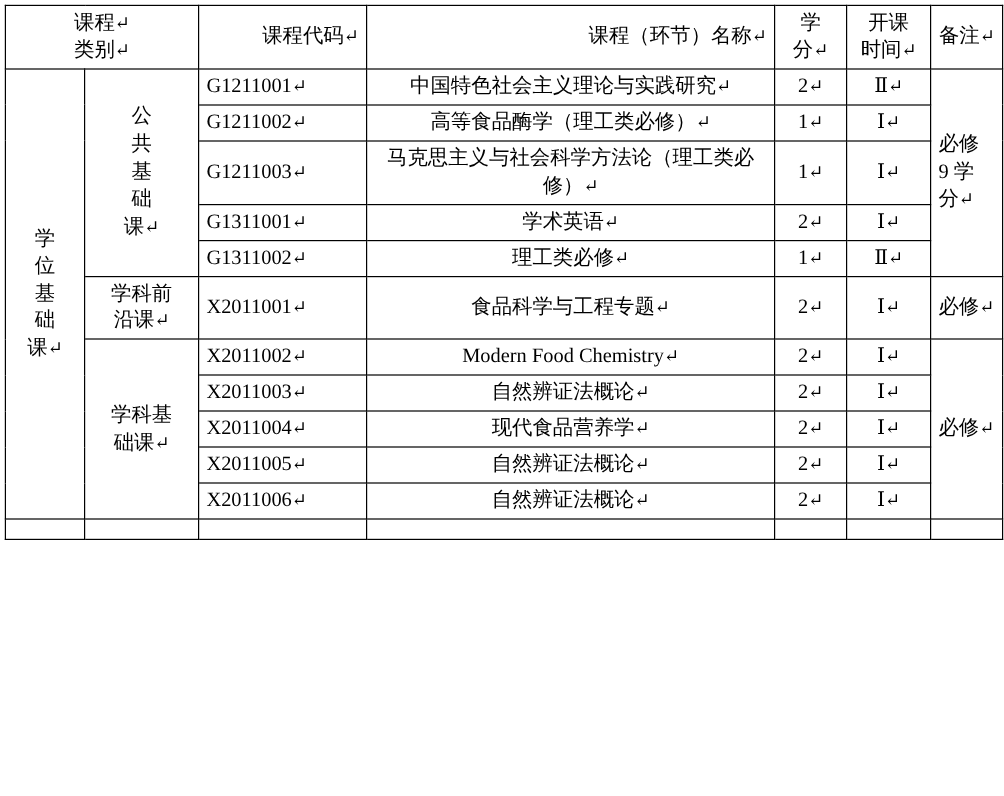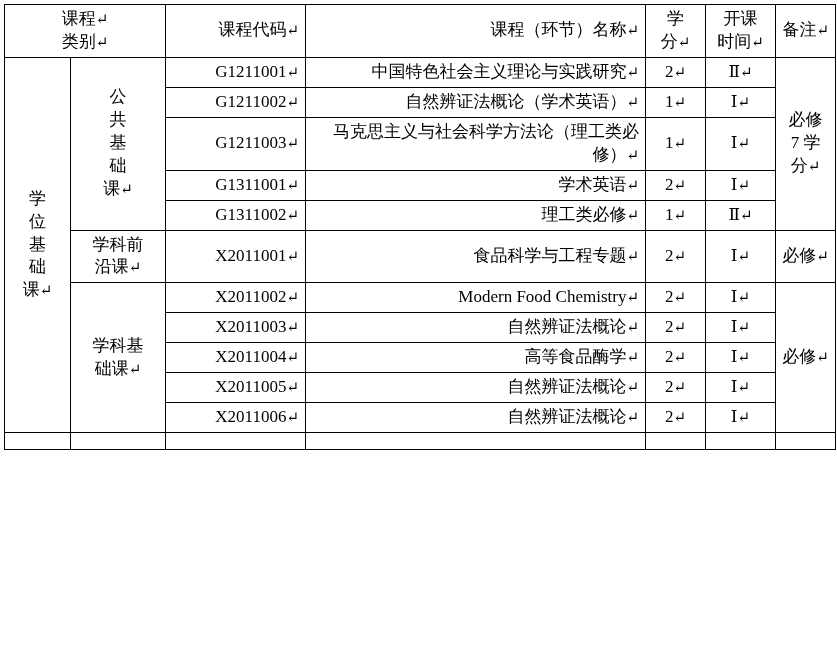--- a/index.html
+++ b/index.html
@@ -59,34 +59,34 @@
     text-align: center;
     font-size: 18px;
     line-height: 1.45;
     letter-spacing: 0;
     padding: 4px 2px;
   }
   .vert-cat span.ch {
     display: block;
   }
   .code-cell {
-    text-align: right;
+    text-align: left;
     font-size: 17px;
     white-space: nowrap;
   }
   .name-cell {
-    text-align: right;
+    text-align: center;
     font-size: 17px;
   }
   .num-cell {
     text-align: center;
     font-size: 17px;
   }
   .note-cell {
-    text-align: center;
+    text-align: left;
     font-size: 18px;
     line-height: 1.5;
     margin-top: 21px;
   }
   .note-multi span.ln {
     display: block;
   }
   .pilcrow {
     font-size: 15px;
     color: #000000;
@@ -156,28 +156,28 @@
           <span class="ln">基</span>
           <span class="ln">础</span>
           <span class="ln"><span>课</span><span class="pilcrow">↵</span></span>
         </td>
         <td class="code-cell"><span>G1211001</span><span class="pilcrow">↵</span></td>
         <td class="name-cell"><span>中国特色社会主义理论与实践研究</span><span class="pilcrow">↵</span></td>
         <td class="num-cell"><span>2</span><span class="pilcrow">↵</span></td>
         <td class="num-cell"><span>Ⅱ</span><span class="pilcrow">↵</span></td>
         <td class="note-cell note-multi" rowspan="5">
           <span class="ln">必修</span>
-          <span class="ln">7 学</span>
+          <span class="ln">9 学</span>
           <span class="ln"><span>分</span><span class="pilcrow">↵</span></span>
         </td>
       </tr>
 
       <tr>
         <td class="code-cell"><span>G1211002</span><span class="pilcrow">↵</span></td>
-        <td class="name-cell"><span>自然辨证法概论（学术英语）</span><span class="pilcrow">↵</span></td>
+        <td class="name-cell"><span>高等食品酶学（理工类必修）</span><span class="pilcrow">↵</span></td>
         <td class="num-cell"><span>1</span><span class="pilcrow">↵</span></td>
         <td class="num-cell"><span>Ⅰ</span><span class="pilcrow">↵</span></td>
       </tr>
 
       <tr>
         <td class="code-cell"><span>G1211003</span><span class="pilcrow">↵</span></td>
         <td class="name-cell"><span>马克思主义与社会科学方法论（理工类必修）</span><span class="pilcrow">↵</span></td>
         <td class="num-cell"><span>1</span><span class="pilcrow">↵</span></td>
         <td class="num-cell"><span>Ⅰ</span><span class="pilcrow">↵</span></td>
       </tr>
@@ -222,21 +222,21 @@
 
       <tr>
         <td class="code-cell"><span>X2011003</span><span class="pilcrow">↵</span></td>
         <td class="name-cell"><span>自然辨证法概论</span><span class="pilcrow">↵</span></td>
         <td class="num-cell"><span>2</span><span class="pilcrow">↵</span></td>
         <td class="num-cell"><span>Ⅰ</span><span class="pilcrow">↵</span></td>
       </tr>
 
       <tr>
         <td class="code-cell"><span>X2011004</span><span class="pilcrow">↵</span></td>
-        <td class="name-cell"><span>高等食品酶学</span><span class="pilcrow">↵</span></td>
+        <td class="name-cell"><span>现代食品营养学</span><span class="pilcrow">↵</span></td>
         <td class="num-cell"><span>2</span><span class="pilcrow">↵</span></td>
         <td class="num-cell"><span>Ⅰ</span><span class="pilcrow">↵</span></td>
       </tr>
 
       <tr>
         <td class="code-cell"><span>X2011005</span><span class="pilcrow">↵</span></td>
         <td class="name-cell"><span>自然辨证法概论</span><span class="pilcrow">↵</span></td>
         <td class="num-cell"><span>2</span><span class="pilcrow">↵</span></td>
         <td class="num-cell"><span>Ⅰ</span><span class="pilcrow">↵</span></td>
       </tr>

